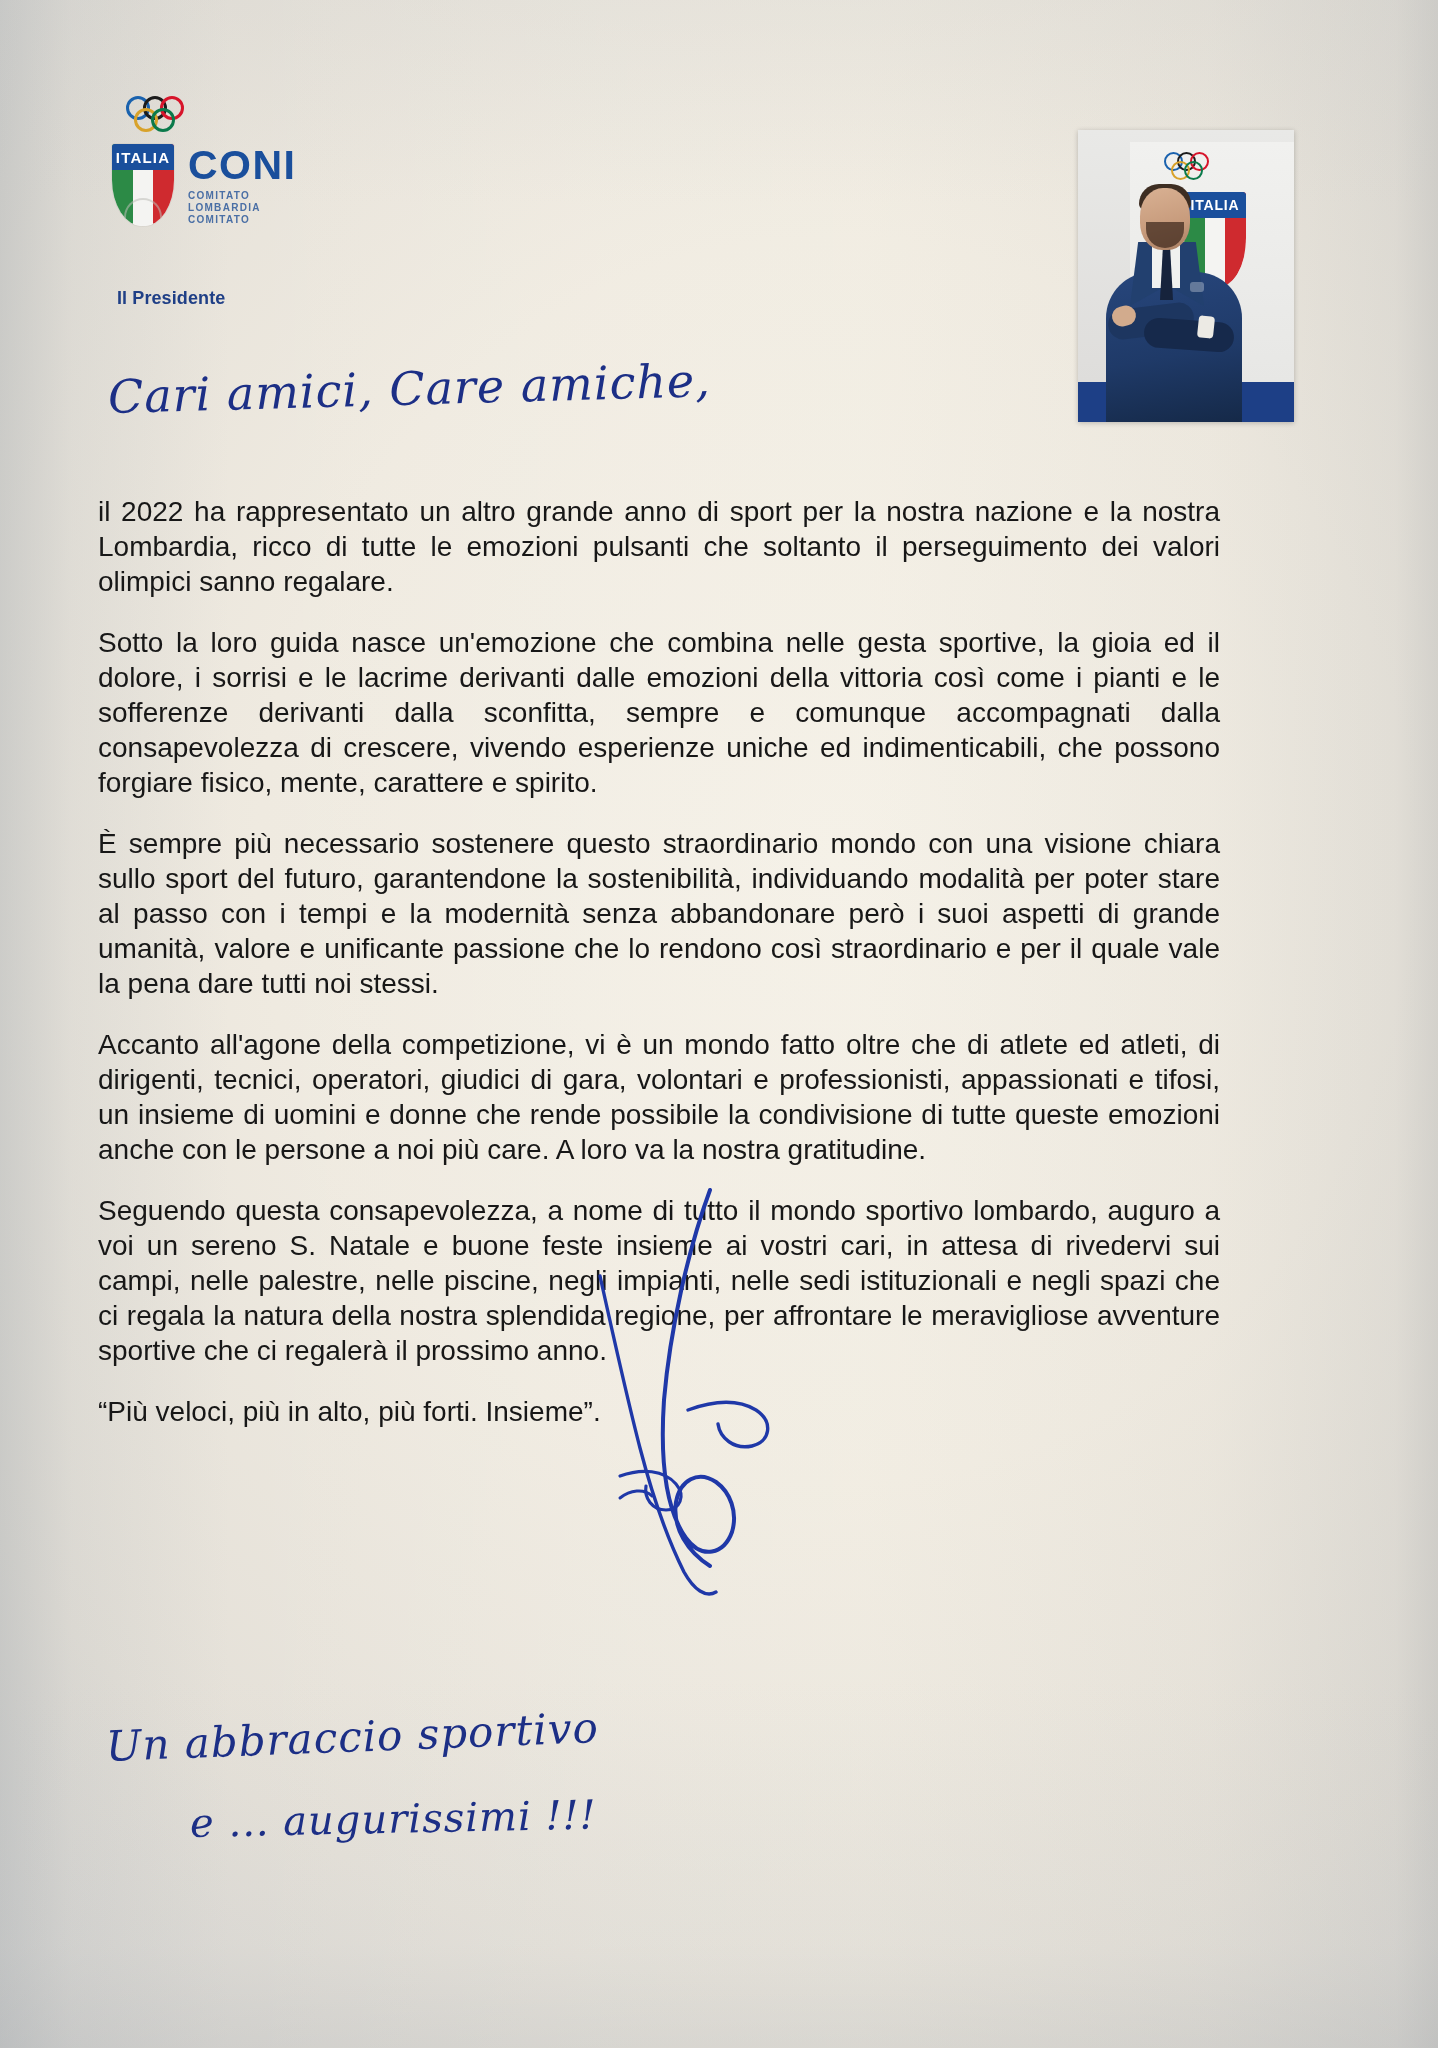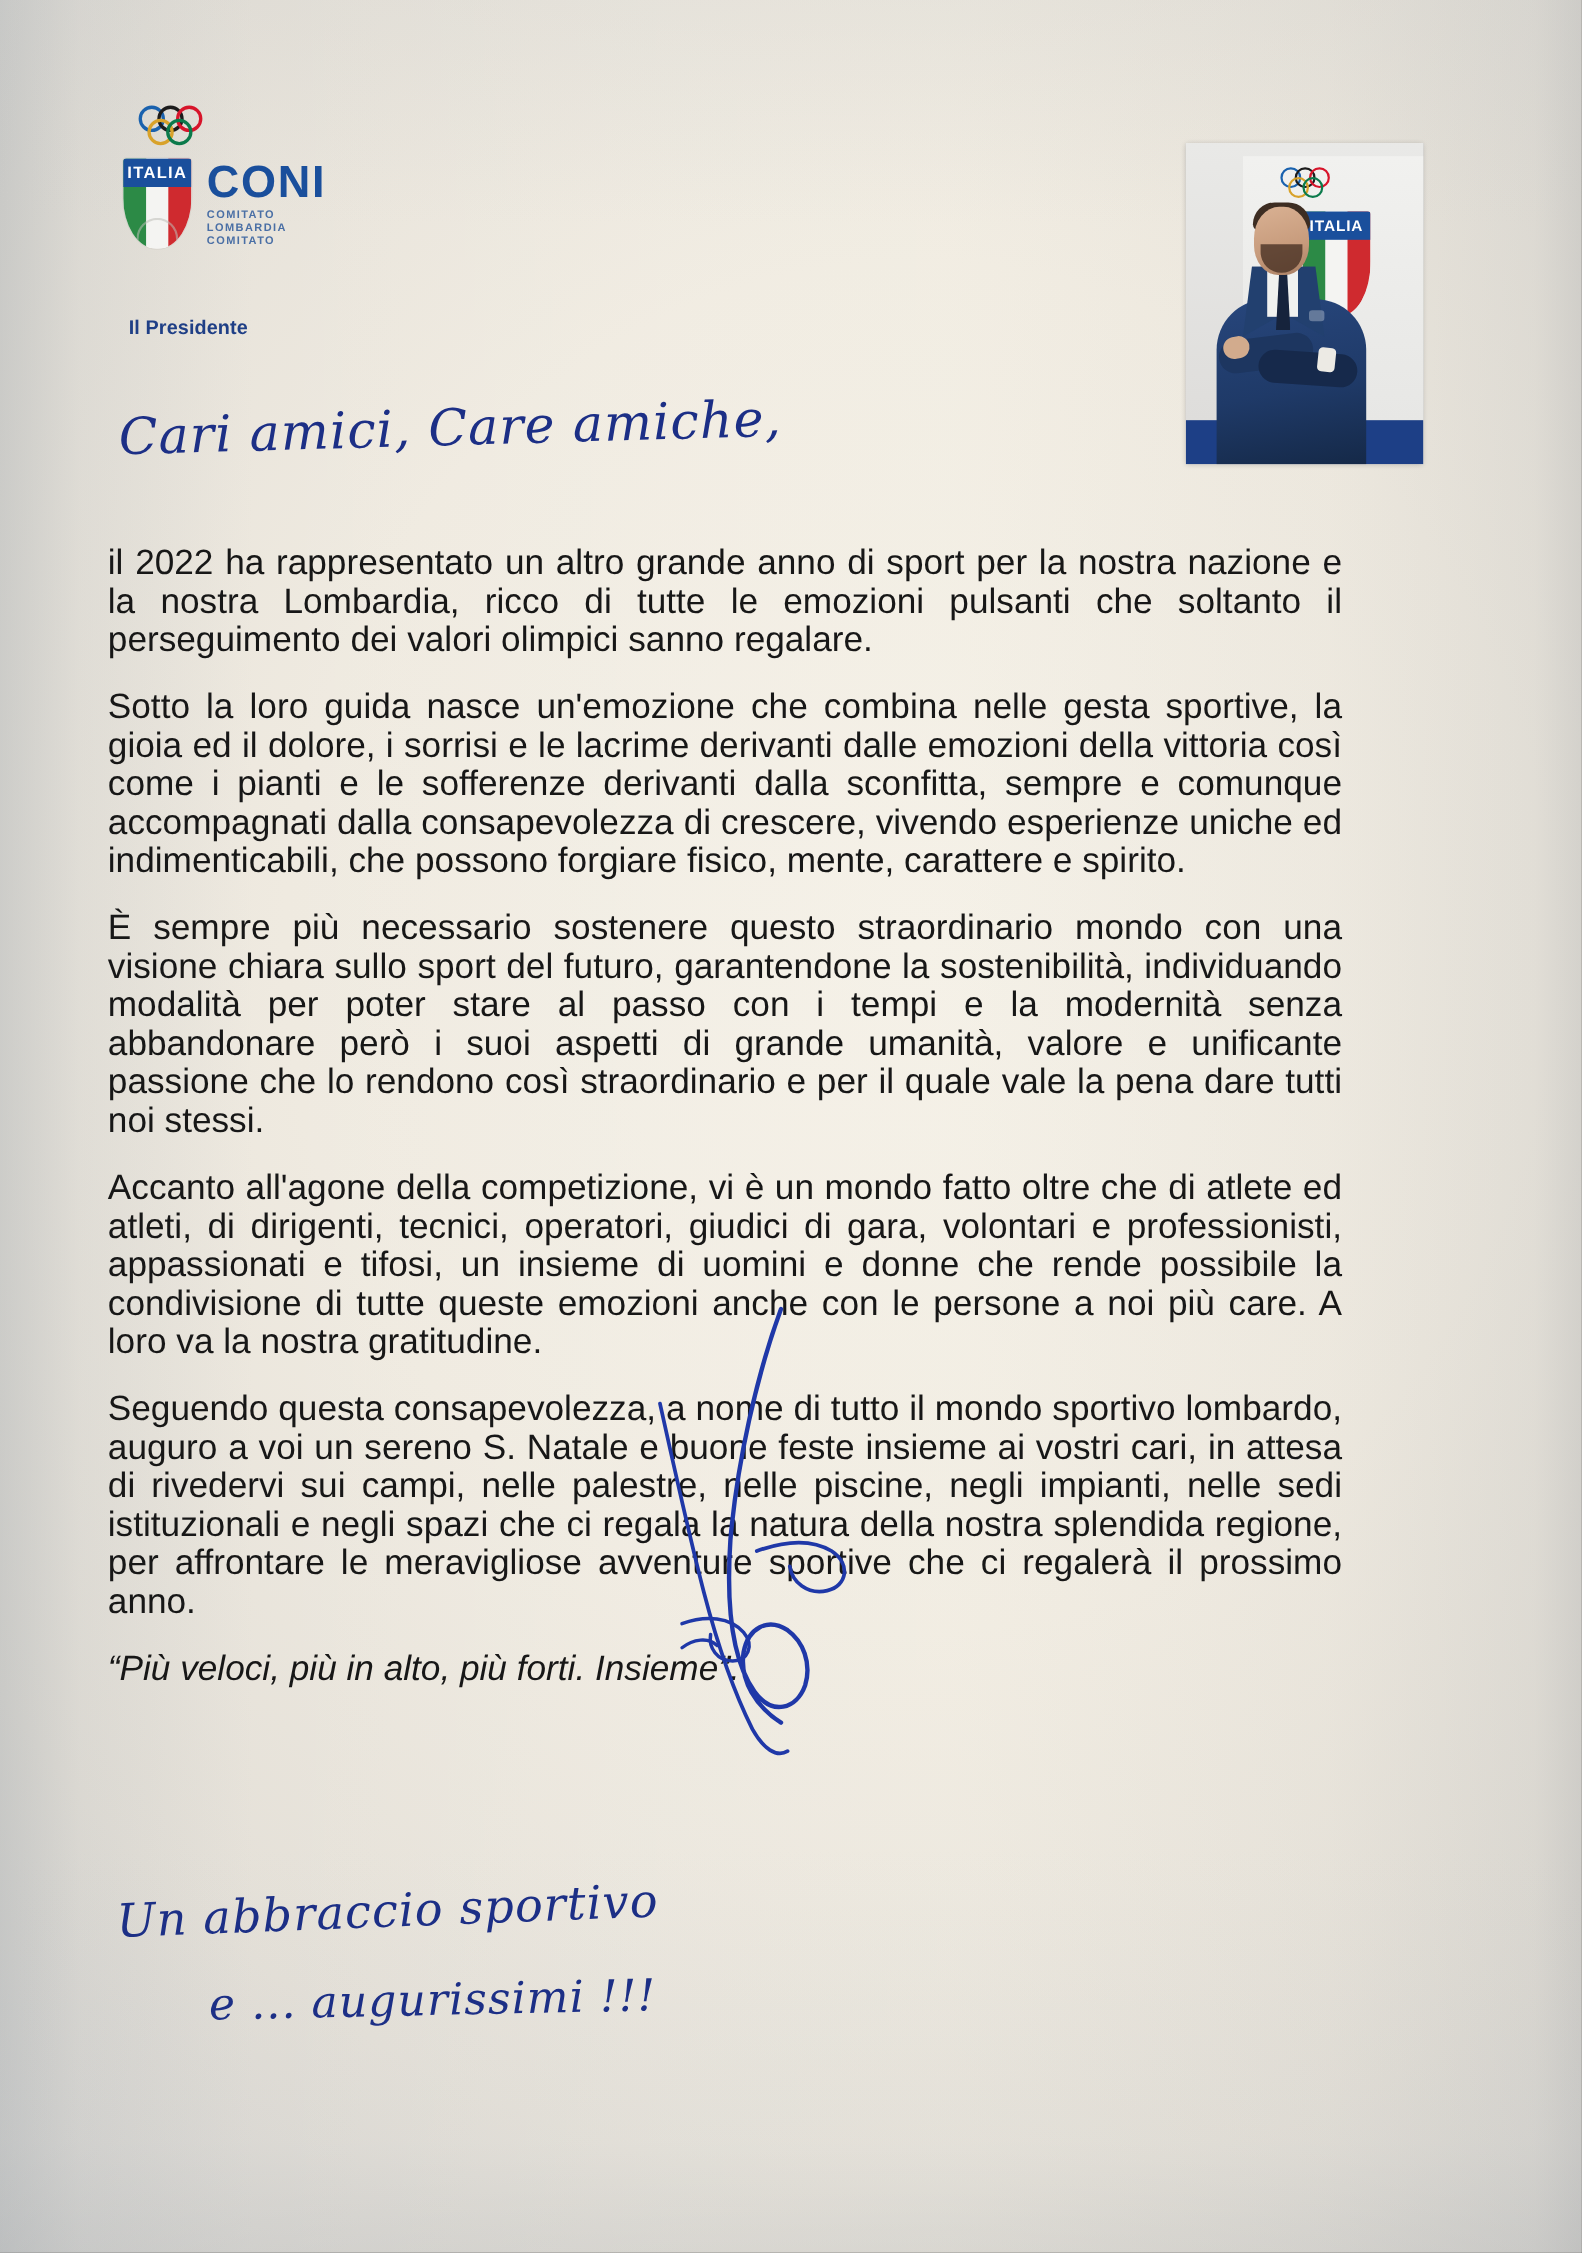--- a/index.html
+++ b/index.html
@@ -323,28 +323,28 @@
     font-size: 40px;
     transform: rotate(-1.2deg);
     transform-origin: left center;
   }
 
   
   #body-text {
     left: 98px;
     top: 494px;
     width: 1122px;
-    font-size: 32px;
+    font-size: 28px;
     line-height: 35px;
     text-align: justify;
     color: #171717;
   }
   #body-text p { margin: 0 0 26px 0; }
   #body-text p:last-child { margin-bottom: 0; }
-  #quote { margin-top: 8px; font-style: italic; }
+  #quote { margin-top: 8px; }
 
   
   #signature-block {
     left: 520px;
     top: 1266px;
     width: 600px;
     text-align: center;
     font-size: 25px;
     line-height: 34px;
     color: #171717;

